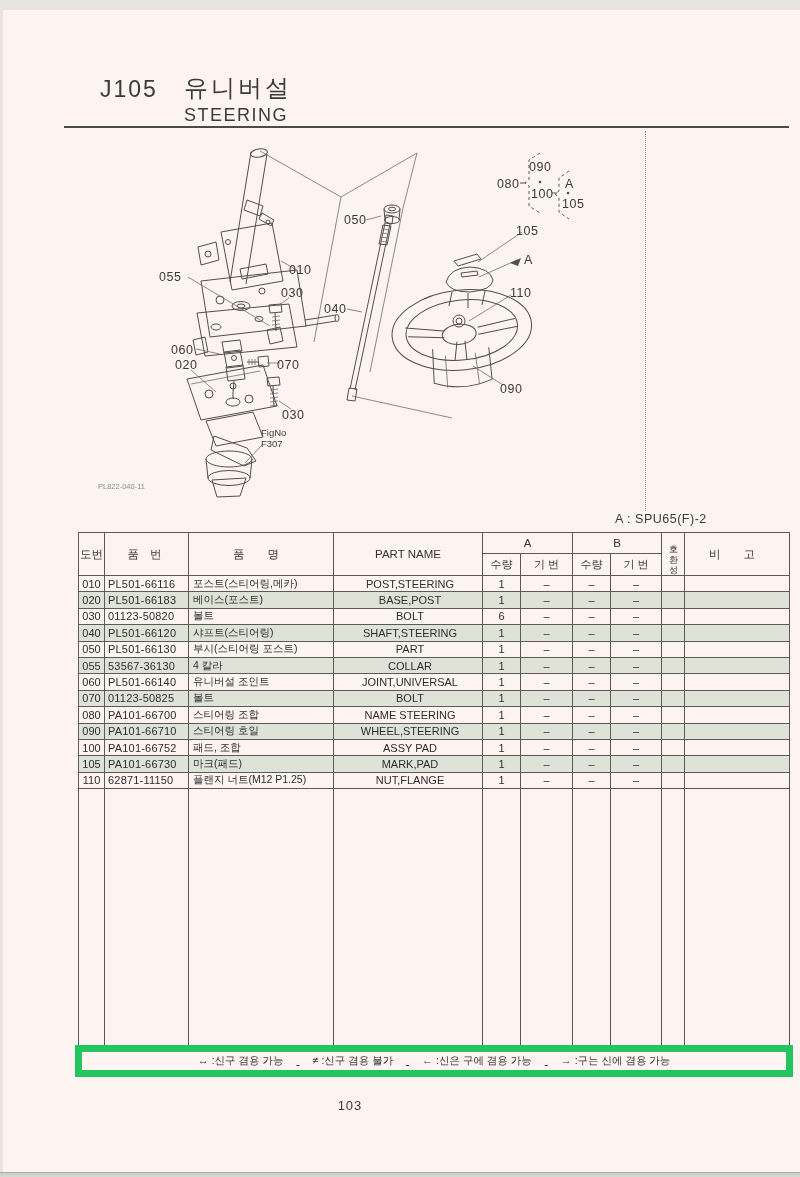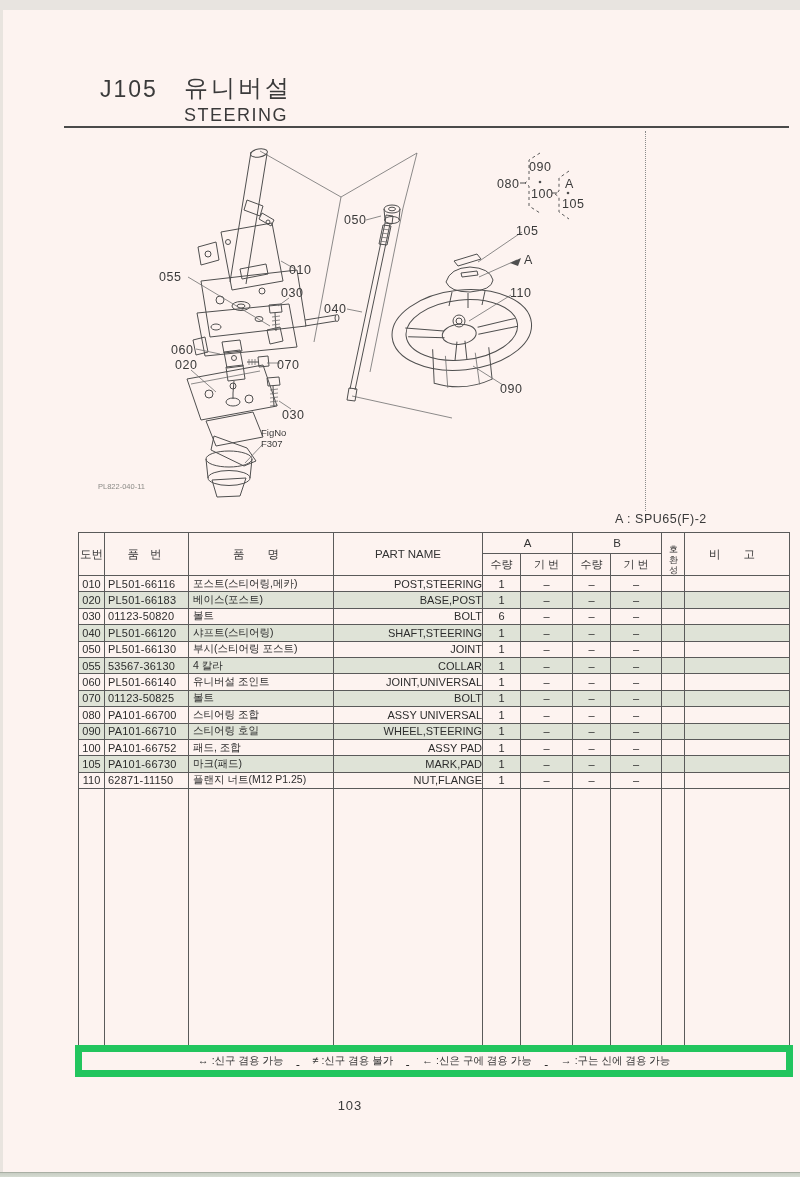--- a/index.html
+++ b/index.html
@@ -30,21 +30,21 @@
   .h-two{height:21px;}
   .h-sub th{height:21px;font-size:11px;}
   .vert{writing-mode:vertical-rl;text-orientation:upright;font-size:9px;line-height:1;
         margin:0 auto;letter-spacing:1px;}
   .sp2{letter-spacing:4px;}
   .sp6{letter-spacing:10px;}
   tbody.rows td{height:15.4px;}
   tbody.rows .c-ref{text-align:center;}
   tbody.rows .c-pn{text-align:left;padding-left:3px;letter-spacing:0.2px;}
   tbody.rows .c-ko{text-align:left;padding-left:4px;font-size:10.5px;}
-  tbody.rows .c-en{text-align:right;padding-left:4px;}
+  tbody.rows .c-en{text-align:center;padding-left:4px;}
   tbody.rows .c-q{text-align:center;}
   tr.shaded td{background:#dfe3d7;}
   tr.filler td{height:256px;background:transparent;}
   tr.legendrow td{height:18px;border:7px solid #22c55e;text-align:center;font-size:10.5px;text-decoration:underline;}
   .lg{display:inline-block;margin:0 13px;color:#333;}
   .lg .sym{margin-right:3px;font-size:11px;}
   
   .page-number{position:absolute;left:0;top:1088px;width:700px;text-align:center;
         font-size:13px;letter-spacing:1px;color:#3a3a3a;}
   .scan-band{position:absolute;left:0;top:1162px;width:800px;height:15px;
@@ -283,21 +283,21 @@
       <td class="c-q">–</td>
       <td class="c-q">–</td>
       <td class="c-q">–</td>
       <td class="c-comp"></td>
       <td class="c-rem"></td>
     </tr>
         <tr>
       <td class="c-ref">050</td>
       <td class="c-pn">PL501-66130</td>
       <td class="c-ko">부시(스티어링 포스트)</td>
-      <td class="c-en">JOINT</td>
+      <td class="c-en">PART</td>
       <td class="c-q">1</td>
       <td class="c-q">–</td>
       <td class="c-q">–</td>
       <td class="c-q">–</td>
       <td class="c-comp"></td>
       <td class="c-rem"></td>
     </tr>
         <tr class="shaded">
       <td class="c-ref">055</td>
       <td class="c-pn">53567-36130</td>
@@ -331,21 +331,21 @@
       <td class="c-q">–</td>
       <td class="c-q">–</td>
       <td class="c-q">–</td>
       <td class="c-comp"></td>
       <td class="c-rem"></td>
     </tr>
         <tr>
       <td class="c-ref">080</td>
       <td class="c-pn">PA101-66700</td>
       <td class="c-ko">스티어링 조합</td>
-      <td class="c-en">ASSY UNIVERSAL</td>
+      <td class="c-en">NAME STEERING</td>
       <td class="c-q">1</td>
       <td class="c-q">–</td>
       <td class="c-q">–</td>
       <td class="c-q">–</td>
       <td class="c-comp"></td>
       <td class="c-rem"></td>
     </tr>
         <tr class="shaded">
       <td class="c-ref">090</td>
       <td class="c-pn">PA101-66710</td>

